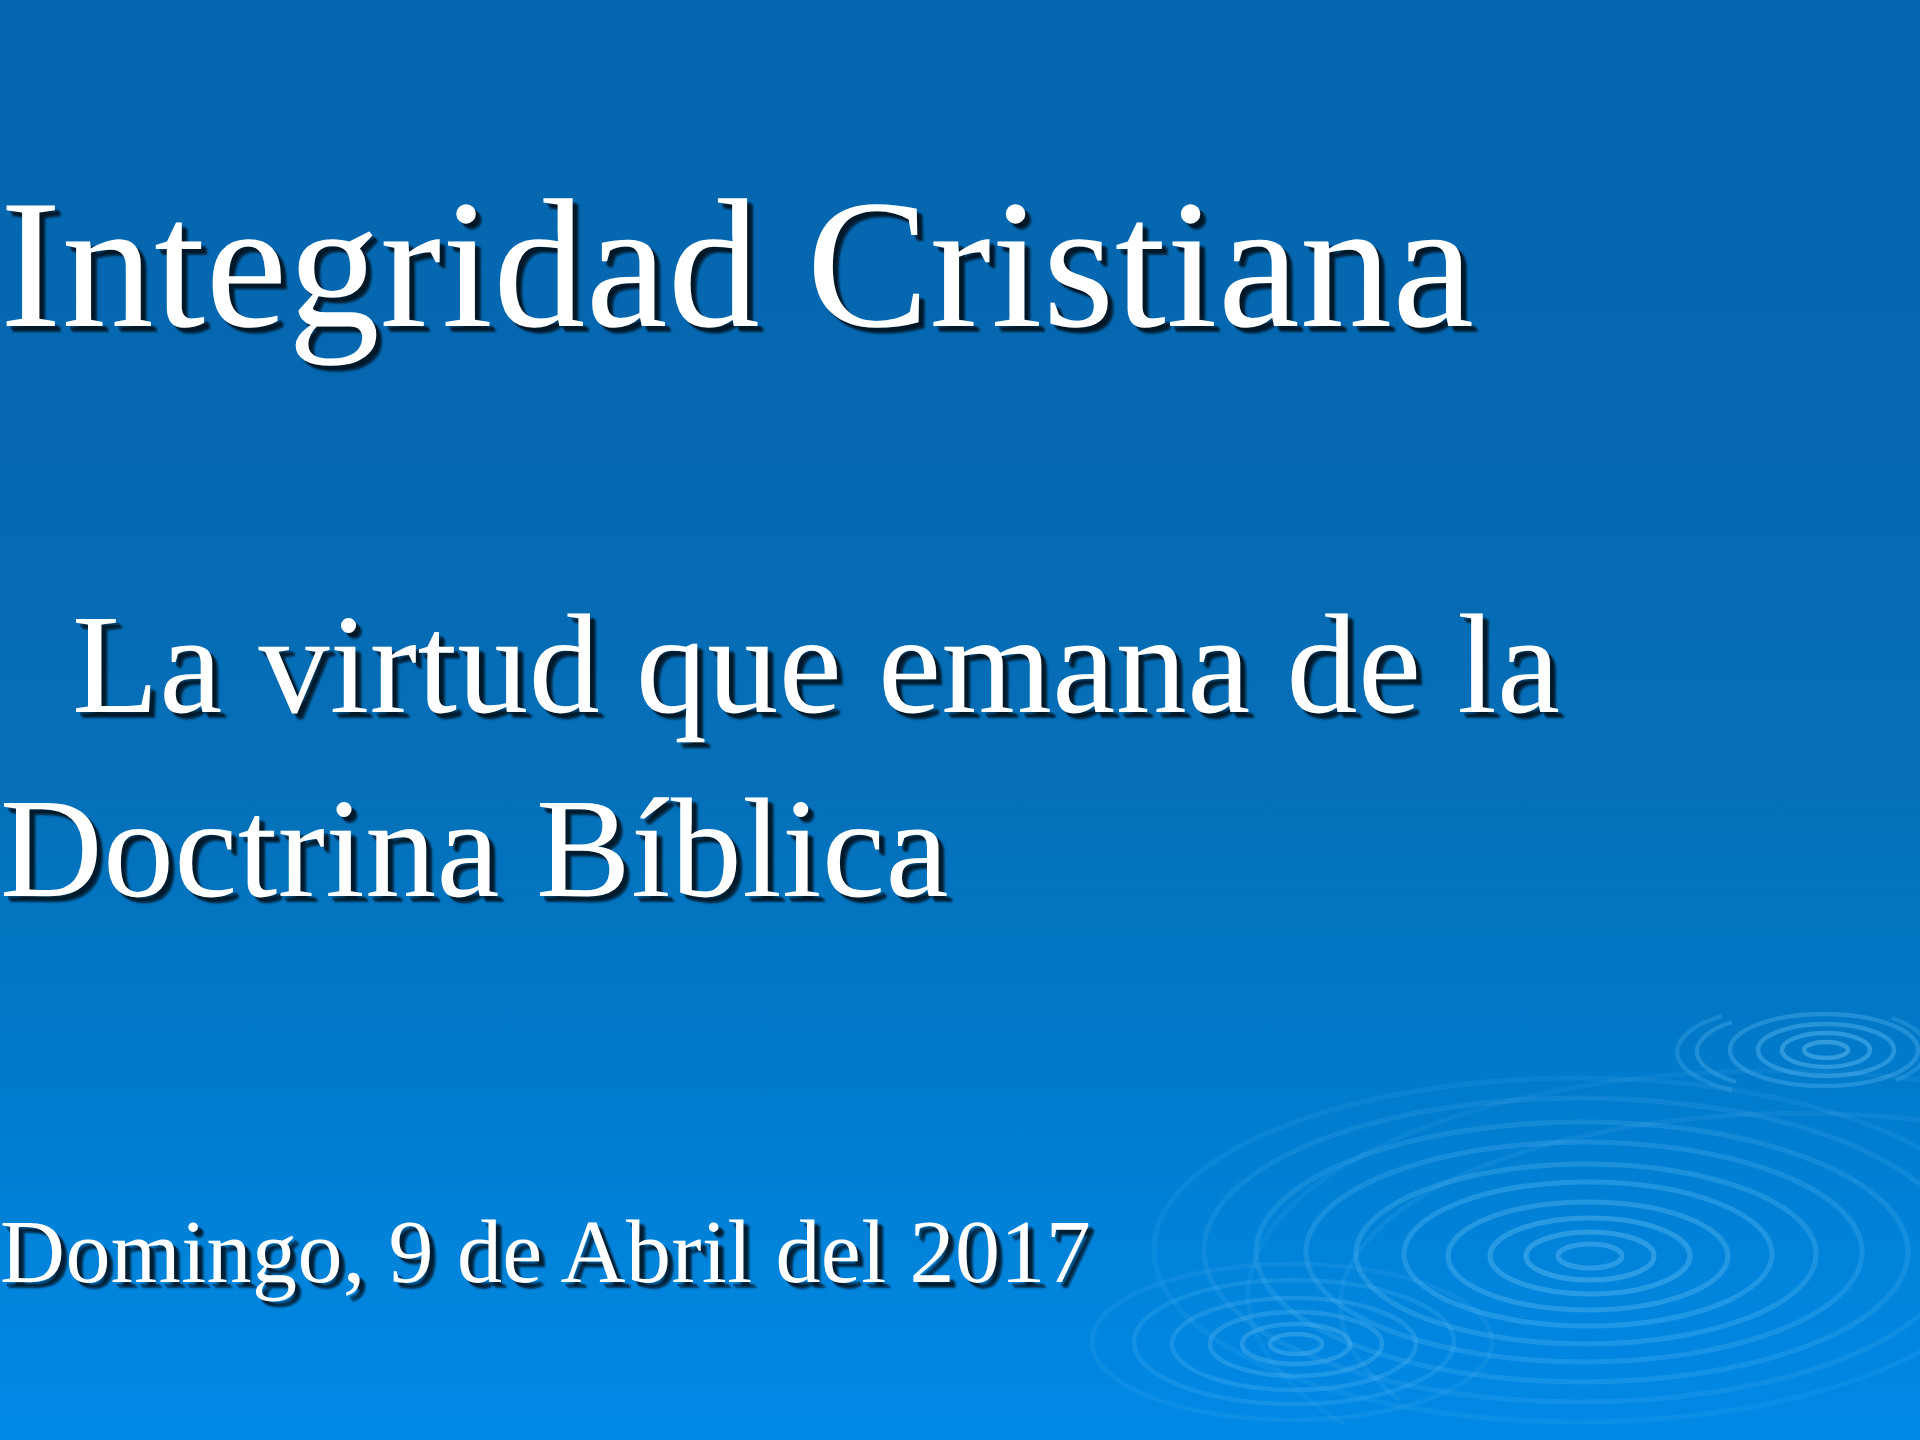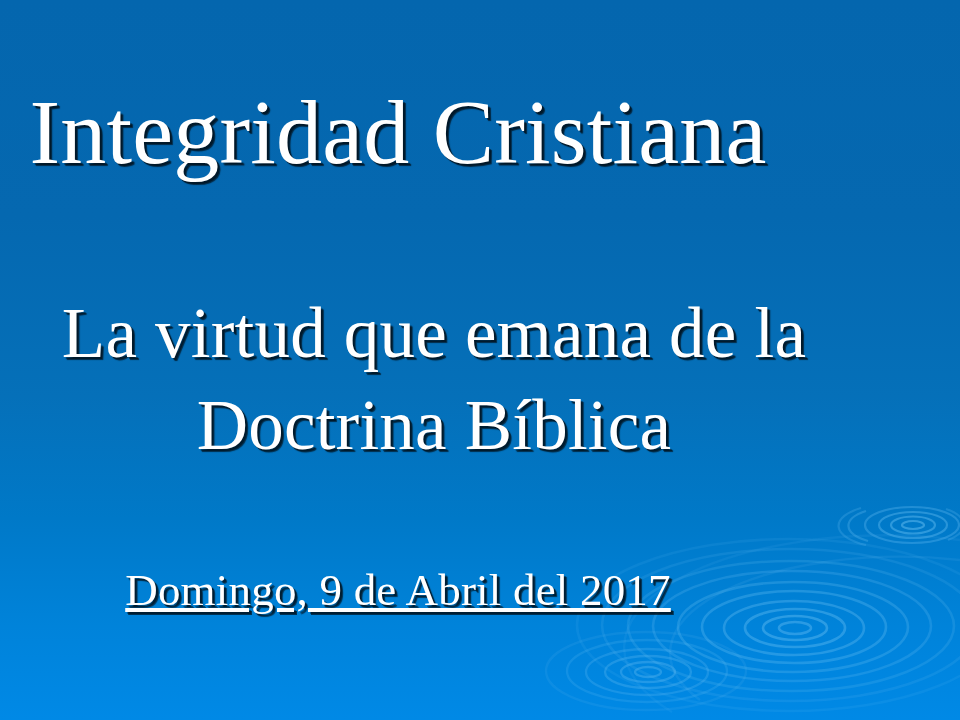--- a/index.html
+++ b/index.html
@@ -38,21 +38,20 @@
   .text-layer {
     position: absolute;
     inset: 0;
     display: block;
   }
 
   .line {
     position: absolute;
     left: 0;
     width: 796px;
-    text-align: center;
     color: #ffffff;
     white-space: nowrap;
     text-shadow:
       3px 3px 1px rgba(0, 0, 0, 0.62),
       2px 2px 0px rgba(0, 0, 0, 0.38);
     letter-spacing: 0.2px;
   }
 
   .title {
     top: 84px;
@@ -64,34 +63,32 @@
     top: 290px;
     font-size: 71px;
     line-height: 1.22;
     margin-left: 36px;
   }
 
   .sub-line2 {
     top: 382px;
     font-size: 71px;
     line-height: 1.22;
-    margin-left: 36px;
   }
 
   .clase {
     top: 497px;
     font-size: 53px;
     line-height: 1.1;
   }
 
   .fecha {
-    top: 566px;
+    top: 602px;
     font-size: 45px;
     line-height: 1.1;
-    text-decoration: underline;
   }
 </style>
 </head>
 <body>
 
 <div id="slide">
 
   <svg id="ripples" viewBox="0 0 960 720" xmlns="http://www.w3.org/2000/svg" aria-hidden="true">
     <defs>
       <clipPath id="slideclip">

